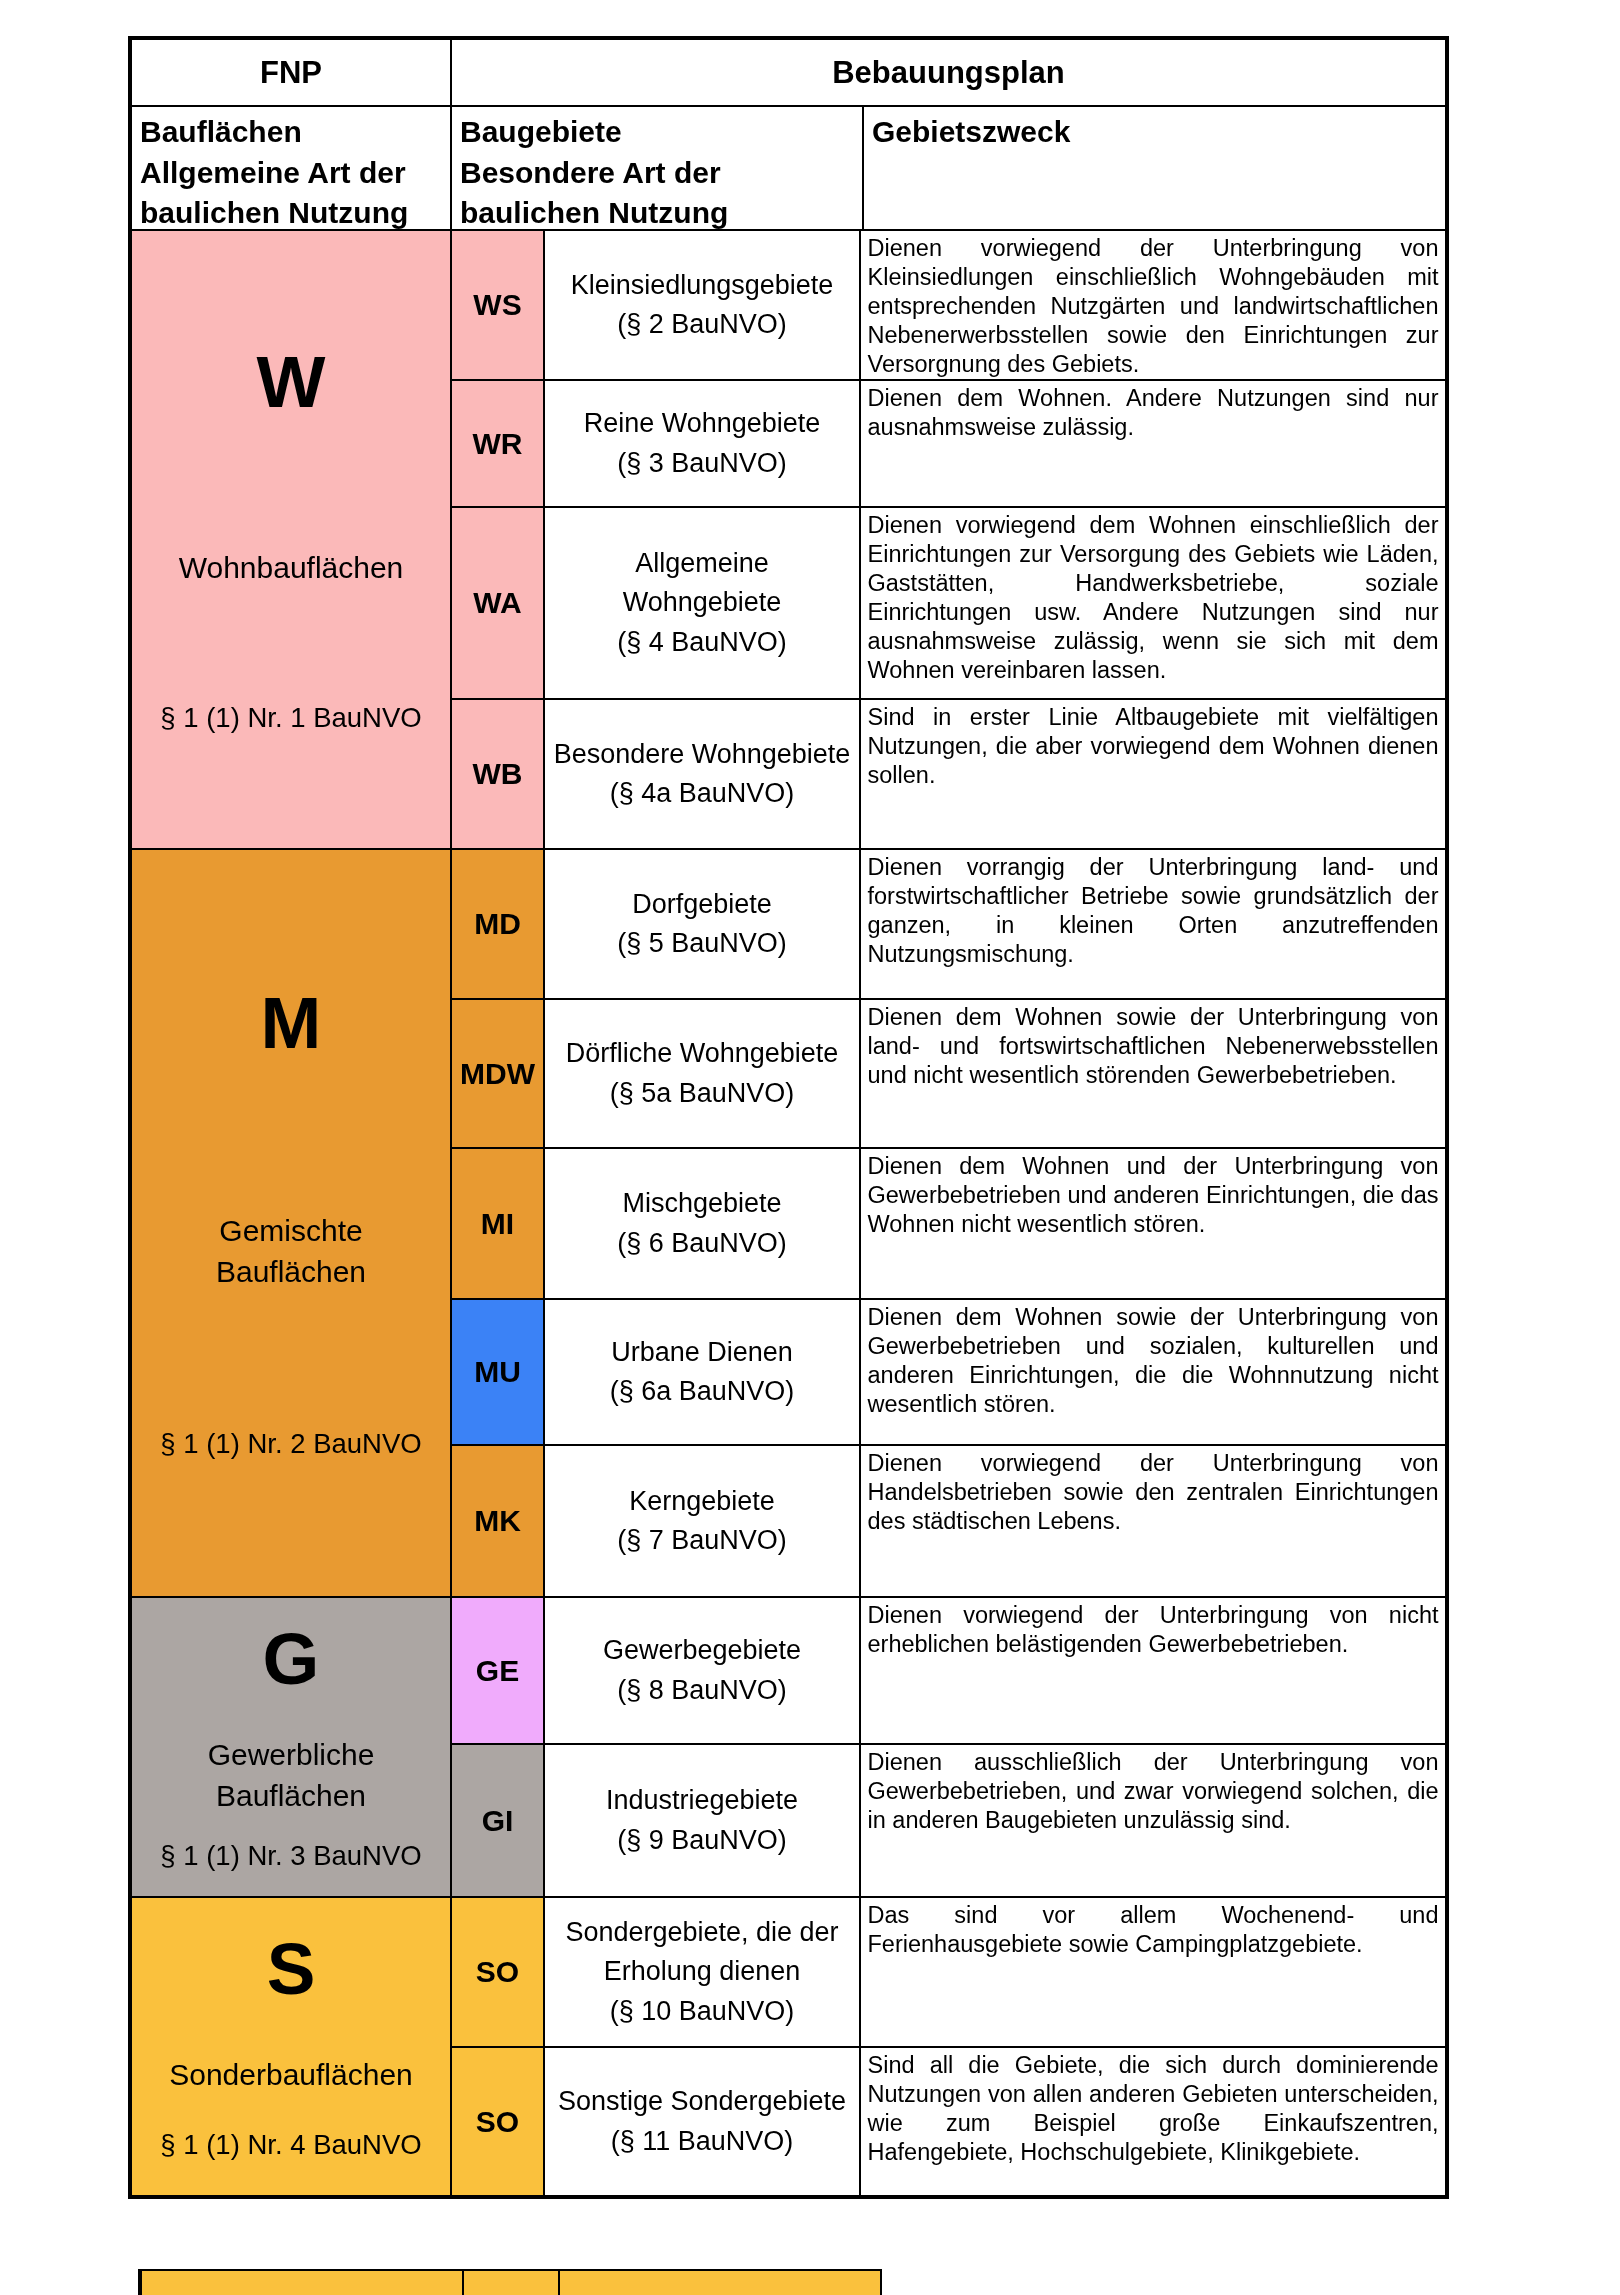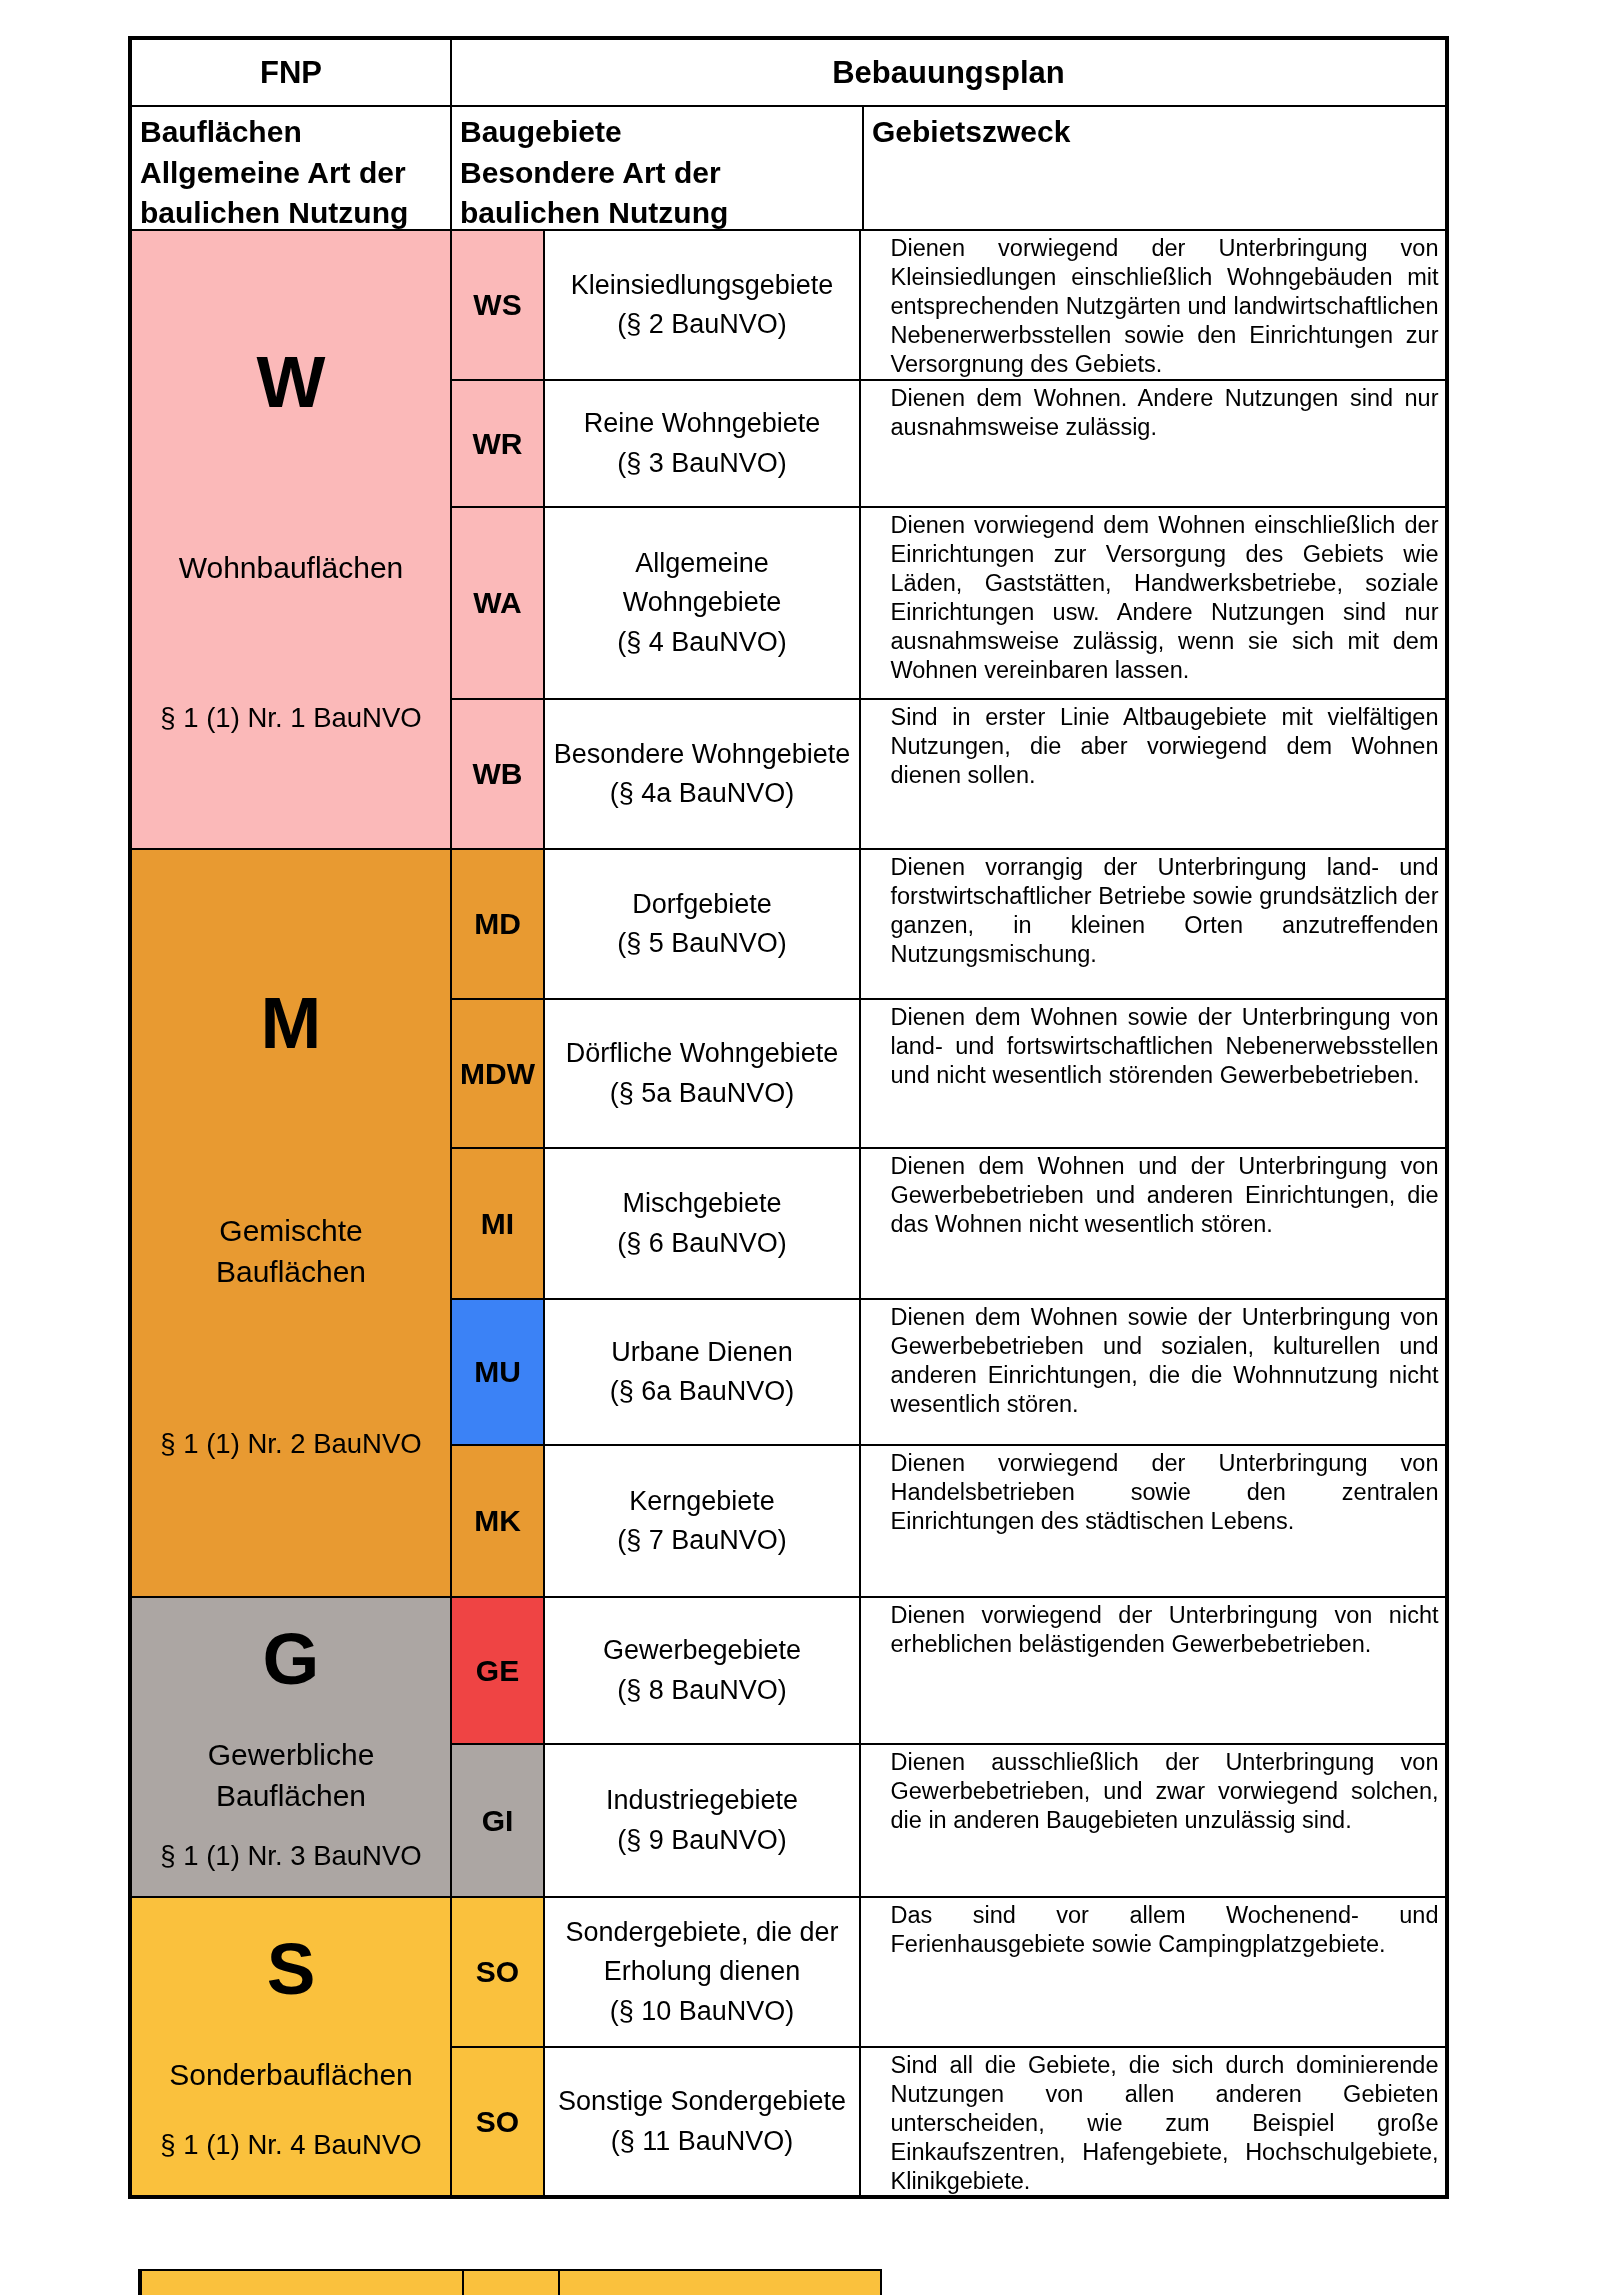--- a/index.html
+++ b/index.html
@@ -58,21 +58,20 @@
     width: 316px; border-right: 2.4px solid #000; box-sizing: border-box;
     display: flex; flex-direction: column; align-items: center; justify-content: center;
     text-align: center; font-size: 27px; line-height: 1.45; padding: 0 8px;
   }
   .purpose {
     flex: 1; box-sizing: border-box;
     font-size: 23.5px; line-height: 29px;
     text-align: justify; text-align-last: left;
     padding: 3.2px 6.5px 0 6.5px;
     overflow: hidden;
-    margin-left: 23px;
   }
   .partial-strip {
     position: absolute; left: 138px; top: 2269px;
     width: 744px; height: 27px;
     border-left: 4.9px solid #000; border-top: 2.4px solid #000; border-right: 2.4px solid #000;
     box-sizing: border-box;
   }
   .partial-strip .vdiv { position: absolute; top: 0; bottom: 0; width: 2.4px; background: #000; }
   .partial-strip .vdiv.d1 { left: 320px; }
   .partial-strip .vdiv.d2 { left: 416px; }
@@ -192,21 +191,21 @@
 
   <div class="group">
     <div class="gleft" style="background-color: rgb(172, 166, 163);">
       <div class="gletter">G</div>
       <div class="gtitle">Gewerbliche
 Bauflächen</div>
       <div class="glaw">§ 1 (1) Nr. 3 BauNVO</div>
     </div>
     <div class="grows">
       <div class="row" style="height:147px">
-        <div class="code" style="background-color: #ef4444; text-align: right;">GE</div>
+        <div class="code" style="background-color: #f0abfc; text-align: right;">GE</div>
         <div class="name">
           <div>Gewerbegebiete</div>
           <div>(§ 8 BauNVO)</div>
         </div>
         <div class="purpose">Dienen vorwiegend der Unterbringung von nicht erheblichen belästigenden Gewerbebetrieben.</div>
       </div>
       <div class="row" style="height:151px">
         <div class="code" style="background-color: rgb(172, 166, 163);">GI</div>
         <div class="name">
           <div>Industriegebiete</div>

